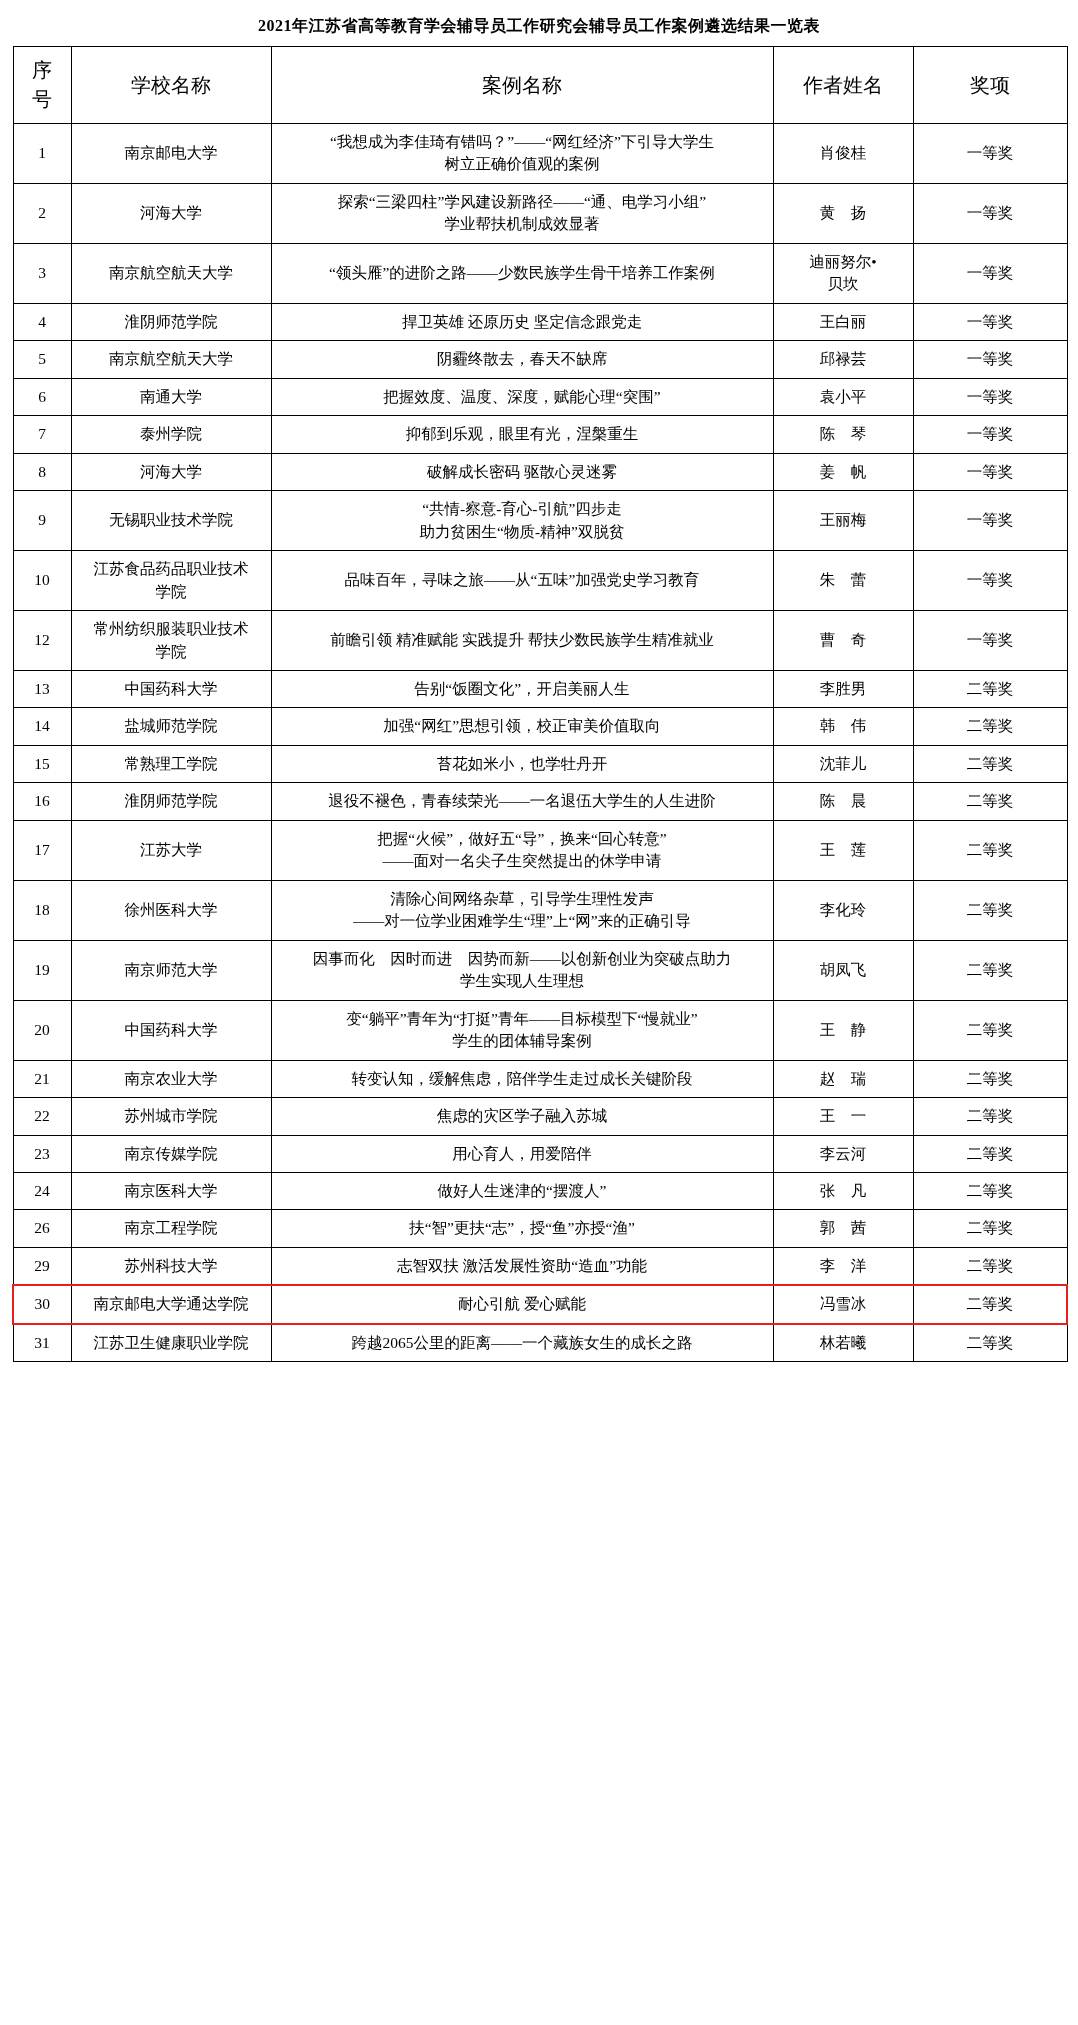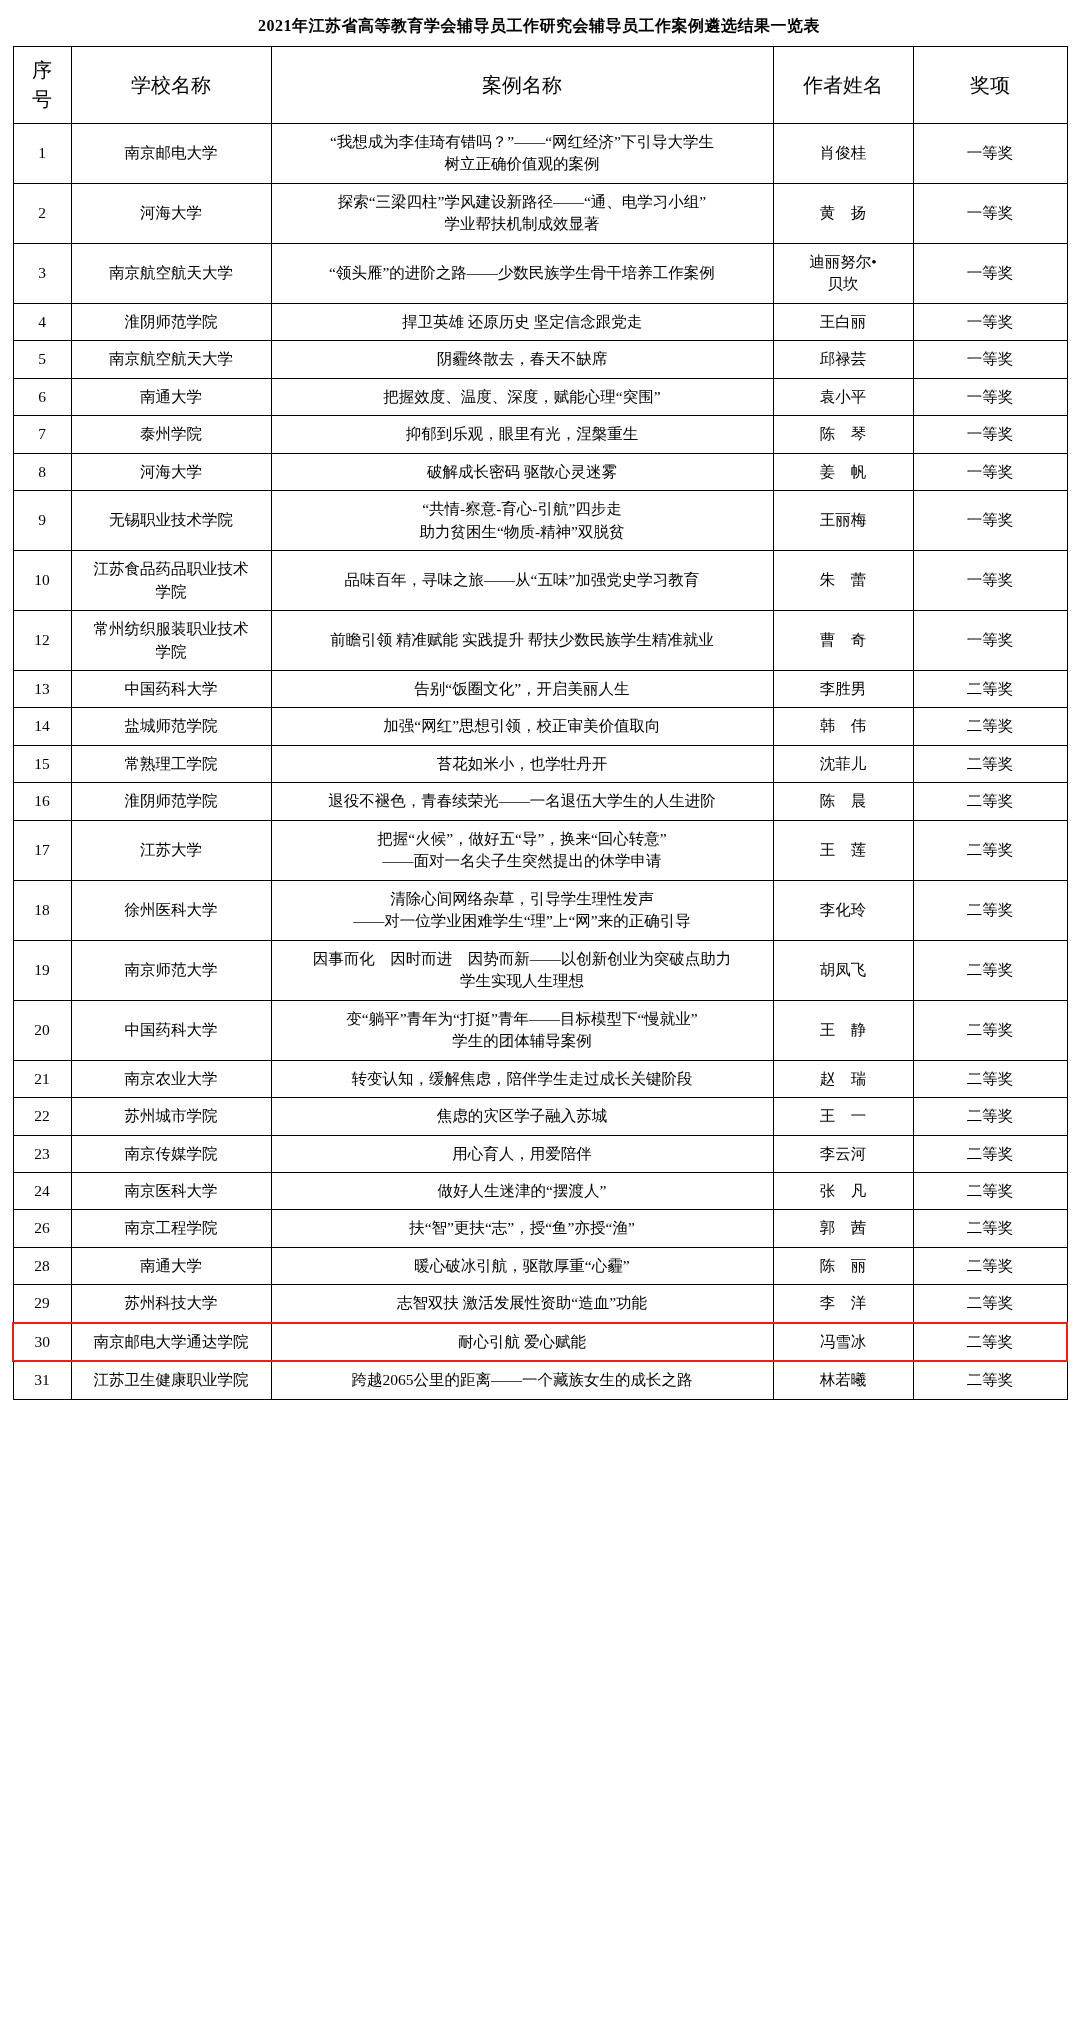--- a/index.html
+++ b/index.html
@@ -324,29 +324,20 @@
         <tr>
           <td class="idx">26</td>
           <td class="school">南京工程学院</td>
           <td class="case">
             <span class="cell-line">扶“智”更扶“志”，授“鱼”亦授“渔”</span>
           </td>
           <td class="author">郭　茜</td>
           <td class="award">二等奖</td>
         </tr>
         <tr>
-          <td class="idx">28</td>
-          <td class="school">南通大学</td>
-          <td class="case">
-            <span class="cell-line">暖心破冰引航，驱散厚重“心霾”</span>
-          </td>
-          <td class="author">陈　丽</td>
-          <td class="award">二等奖</td>
-        </tr>
-        <tr>
           <td class="idx">29</td>
           <td class="school">苏州科技大学</td>
           <td class="case">
             <span class="cell-line">志智双扶 激活发展性资助“造血”功能</span>
           </td>
           <td class="author">李　洋</td>
           <td class="award">二等奖</td>
         </tr>
         <tr class="highlight">
           <td class="idx">30</td>

